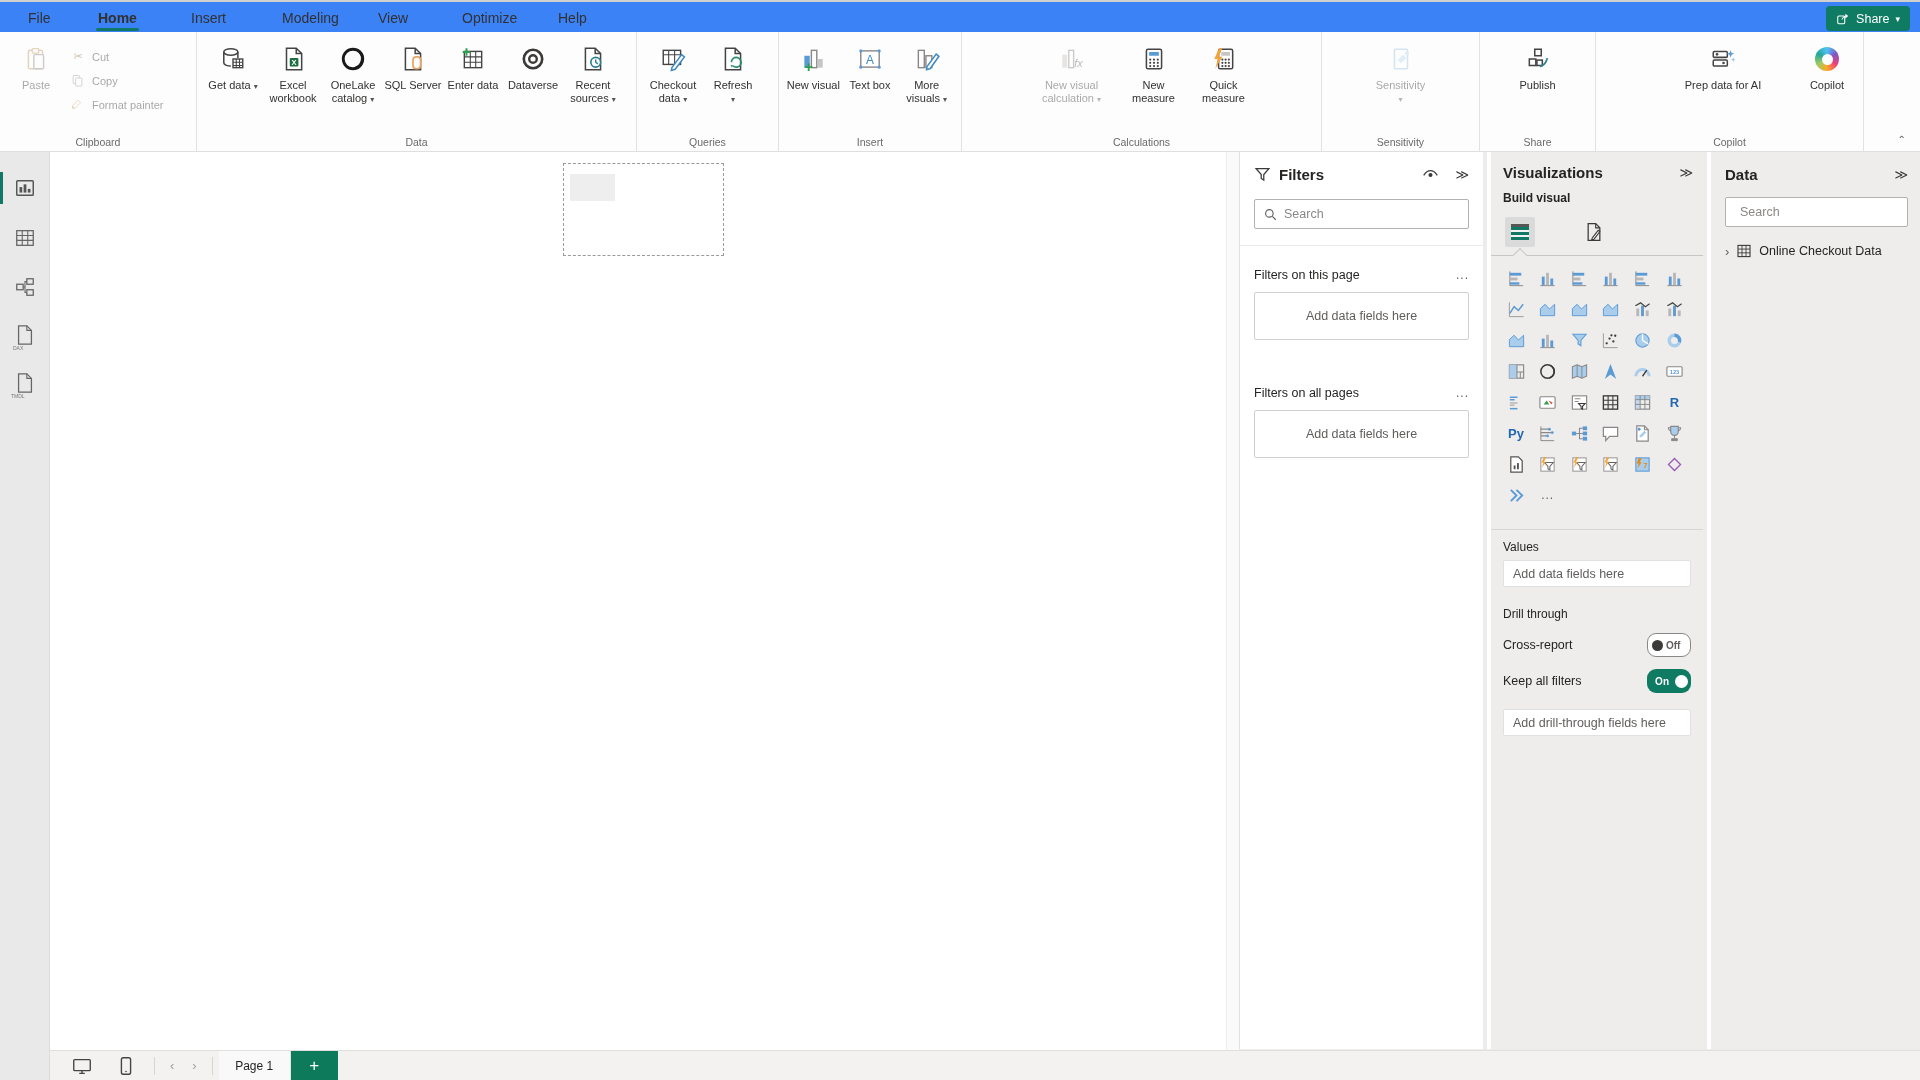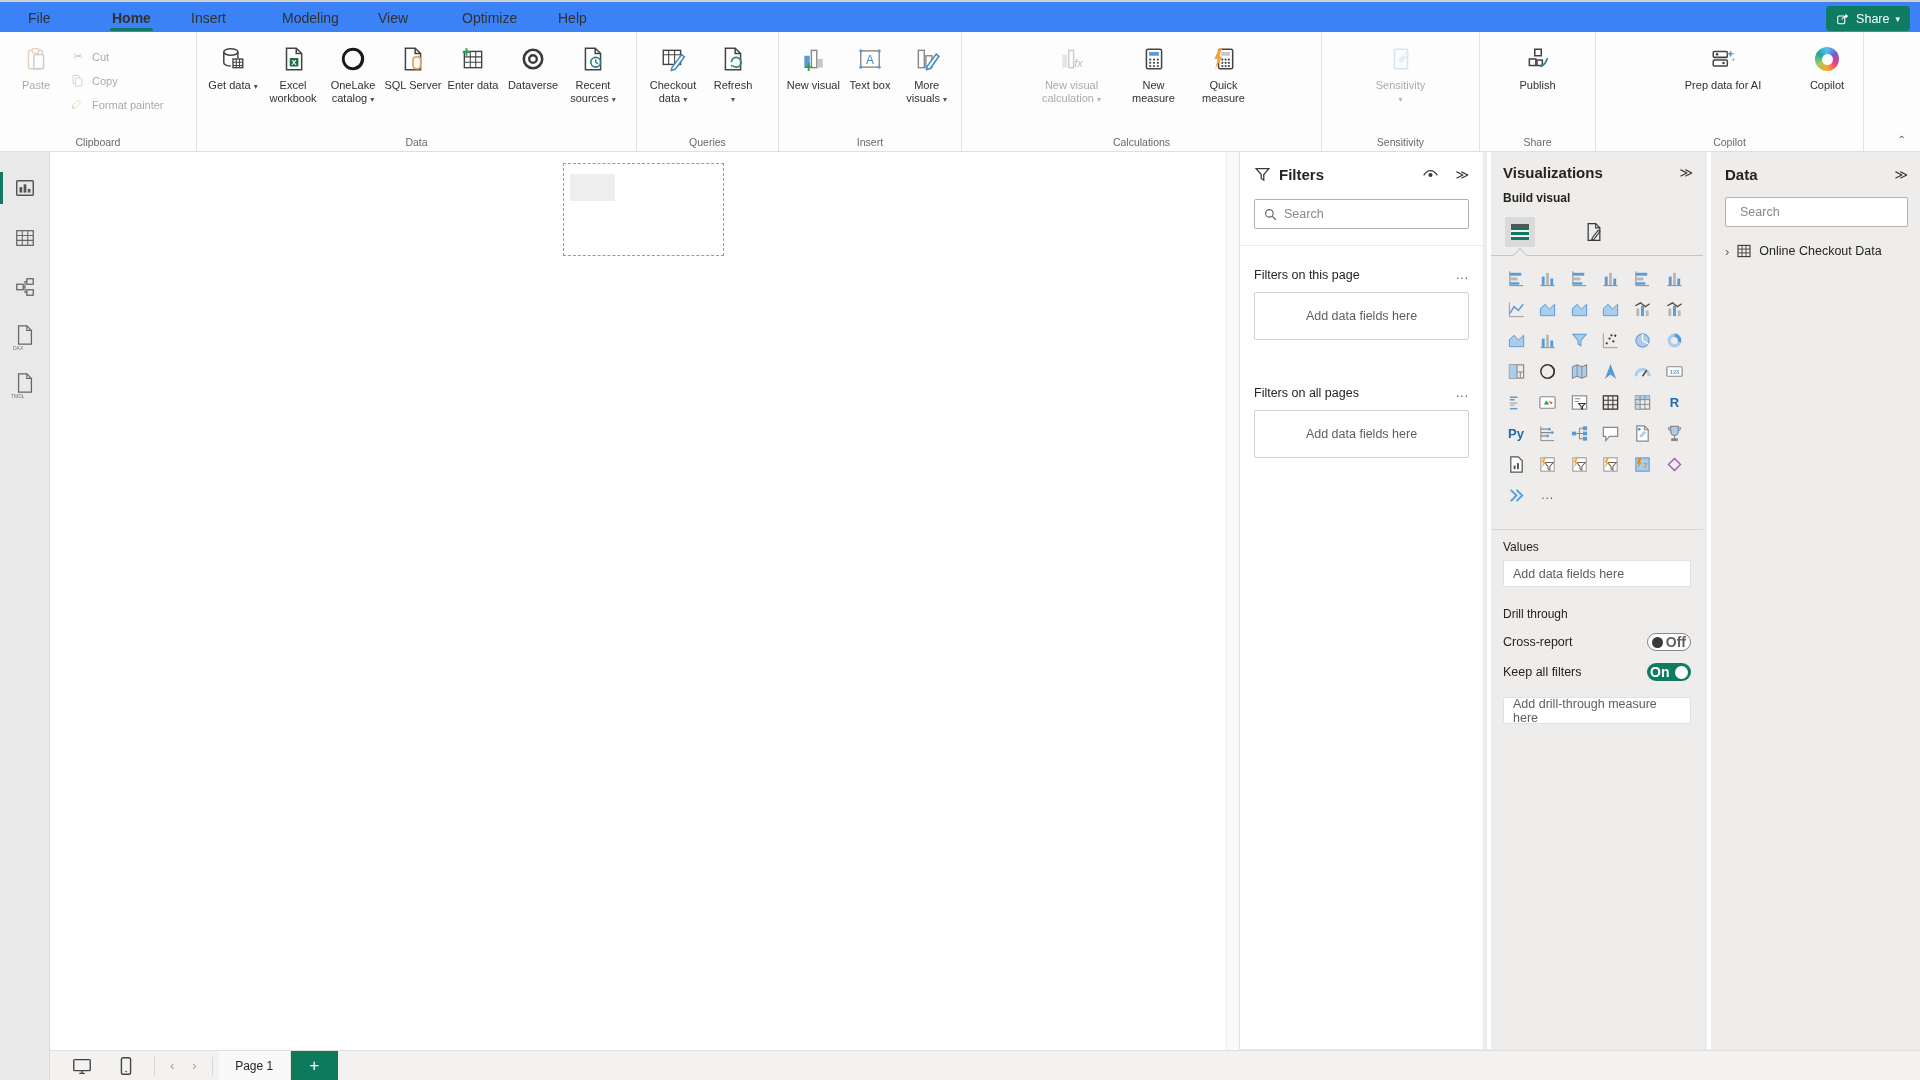--- a/index.html
+++ b/index.html
@@ -110,22 +110,22 @@
   .gcell { width:26px; height:24px; display:flex; align-items:center;
     justify-content:center; border-radius:2px; }
   .gtext { font-size:13px; font-weight:700; color:#2268b1; }
   .viz-divider { height:1px; background:#d8d6d4; margin:14px -10px 10px -12px; }
   .vsec-label { font-size:12px; color:#252423; margin:10px 0 6px; }
   .drop-small { height:27px; background:#fff; border:1px solid #e1e1e1; border-radius:2px;
     display:flex; align-items:center; font-size:12.5px; color:#605e5c; padding:0 9px;
     margin-right:2px; }
   .toggle-row { display:flex; align-items:center; margin:12px 2px 0 0; }
   .toggle-row .tlabel { flex:1; font-size:12.5px; color:#252423; }
-  .pill { width:44px; height:18px; border-radius:9px; display:flex; align-items:center;
-    font-size:14px; font-weight:700; }
+  .pill { width:44px; height:24px; border-radius:9px; display:flex; align-items:center;
+    font-size:10px; font-weight:700; }
   .pill.off { border:1px solid #8a8886; background:#fff; color:#605e5c; padding:0 4px; gap:3px; }
   .pill.off .knob { width:11px; height:11px; border-radius:50%; background:#3b3a39; }
   .pill.on { background:#0f7b63; color:#fff; justify-content:flex-end; padding:0 3px; gap:4px; }
   .pill.on .ontxt { margin-right:2px; }
   .pill.on .knob { width:13px; height:13px; border-radius:50%; background:#fff; }
 
   
   #data-panel { position:absolute; left:1707px; top:152px; width:213px; height:897px;
     background:#eeedec; border-left:4px solid #fff; padding:14px 12px 0 14px; }
   .dp-head { display:flex; align-items:center; margin-bottom:14px; }
@@ -483,21 +483,21 @@
       </symbol>
     <symbol id="i-phone" viewBox="0 0 24 24">
         <rect x="7" y="3" width="10" height="18" rx="2" fill="none" stroke="#444" stroke-width="1.5"></rect>
         <circle cx="12" cy="18" r=".9" fill="#444"></circle>
       </symbol>
   </defs>
 </svg>
 
 <div id="titlebar">
   <div class="menu-item" style="left:22px">File</div>
-  <div class="menu-item active" style="left:106px">Home</div>
+  <div class="menu-item active" style="left:92px">Home</div>
   <div class="menu-item" style="left:185px">Insert</div>
   <div class="menu-item" style="left:276px">Modeling</div>
   <div class="menu-item" style="left:372px">View</div>
   <div class="menu-item" style="left:456px">Optimize</div>
   <div class="menu-item" style="left:552px">Help</div>
   <button id="share-btn">
     <svg width="14" height="14">
         <use href="#i-share"></use>
       </svg>
     <span>Share</span>
@@ -1067,21 +1067,21 @@
     </span>
   </div>
   <div class="toggle-row">
     <span class="tlabel">Keep all filters</span>
     <span class="pill on">
       <span class="ontxt">On</span>
       <span class="knob"></span>
     </span>
   </div>
 
-  <div class="drop-small" style="margin-top:16px">Add drill-through measure here</div>
+  <div class="drop-small" style="margin-top:16px">Add drill-through fields here</div>
 </div>
 
 <div id="data-panel">
   <div class="dp-head">
     <span class="panel-title">Data</span>
     <span class="collapse">≫</span>
   </div>
   <div class="search-box">
     <svg width="15" height="15">
         <use href="#i-search"></use>

